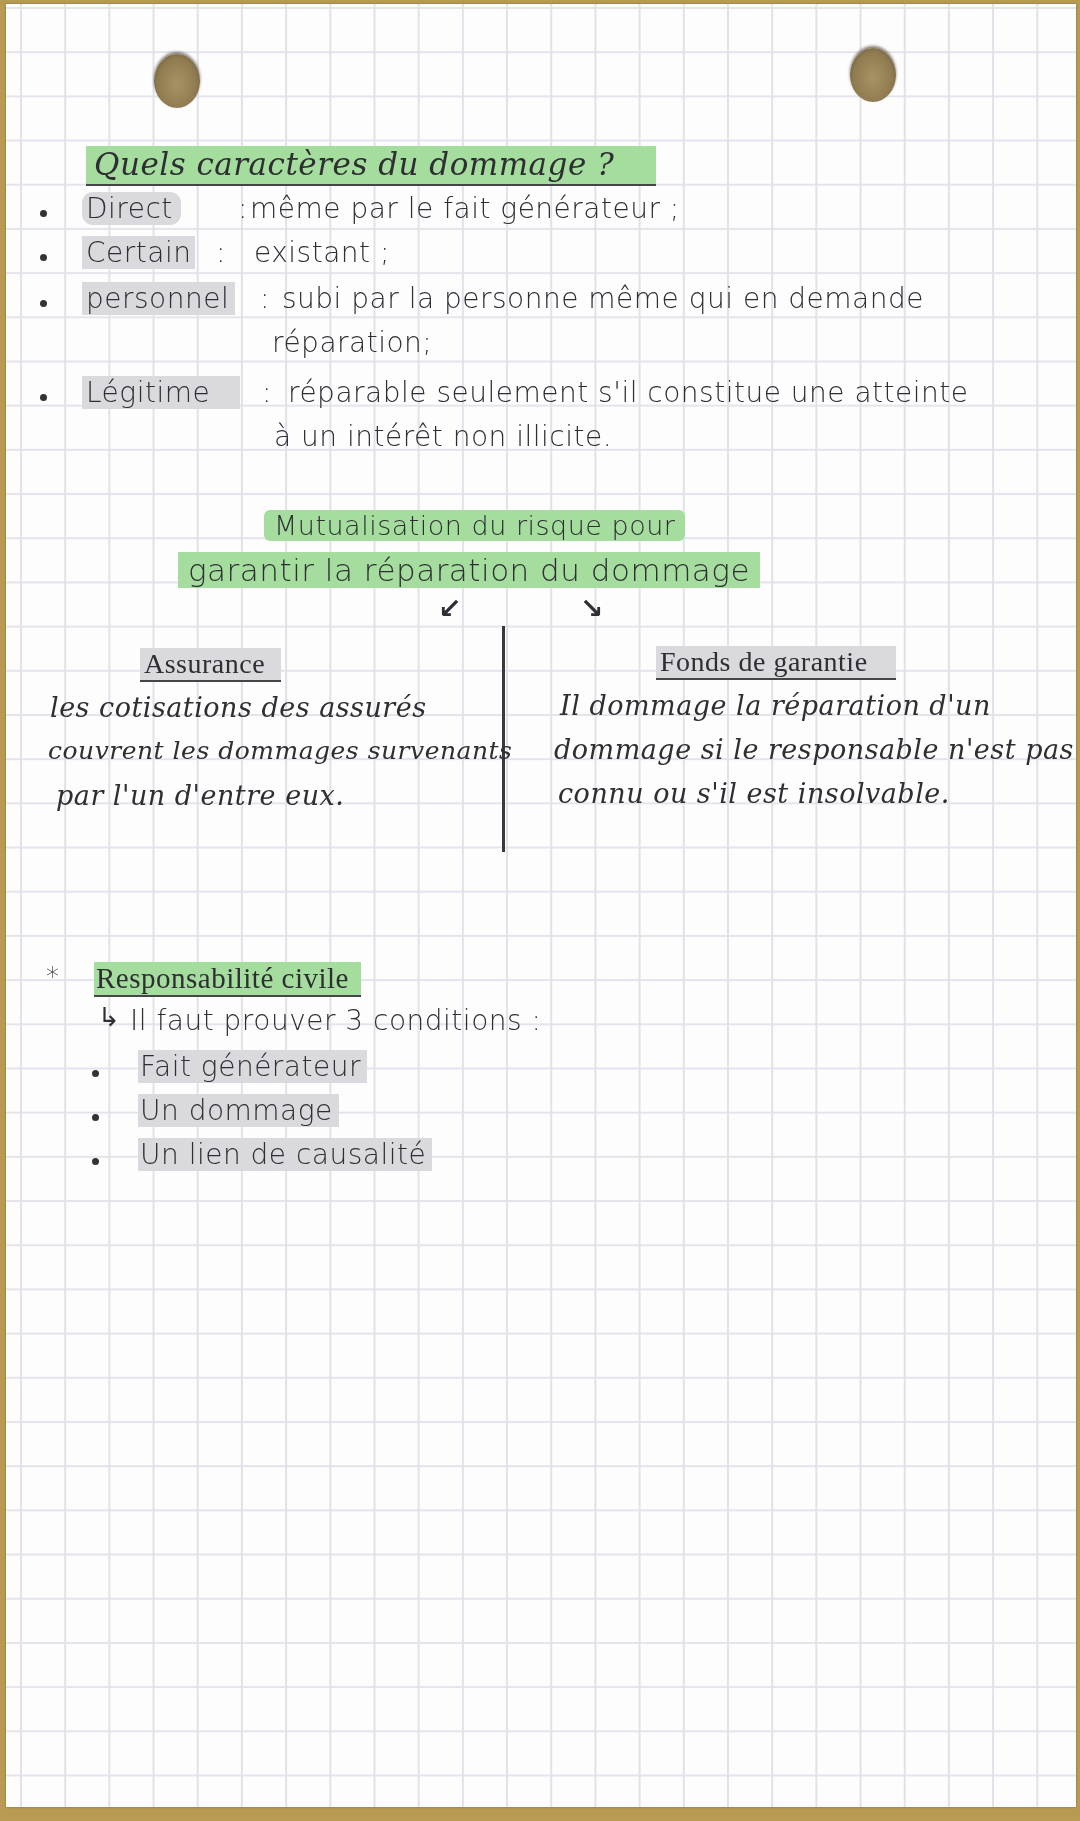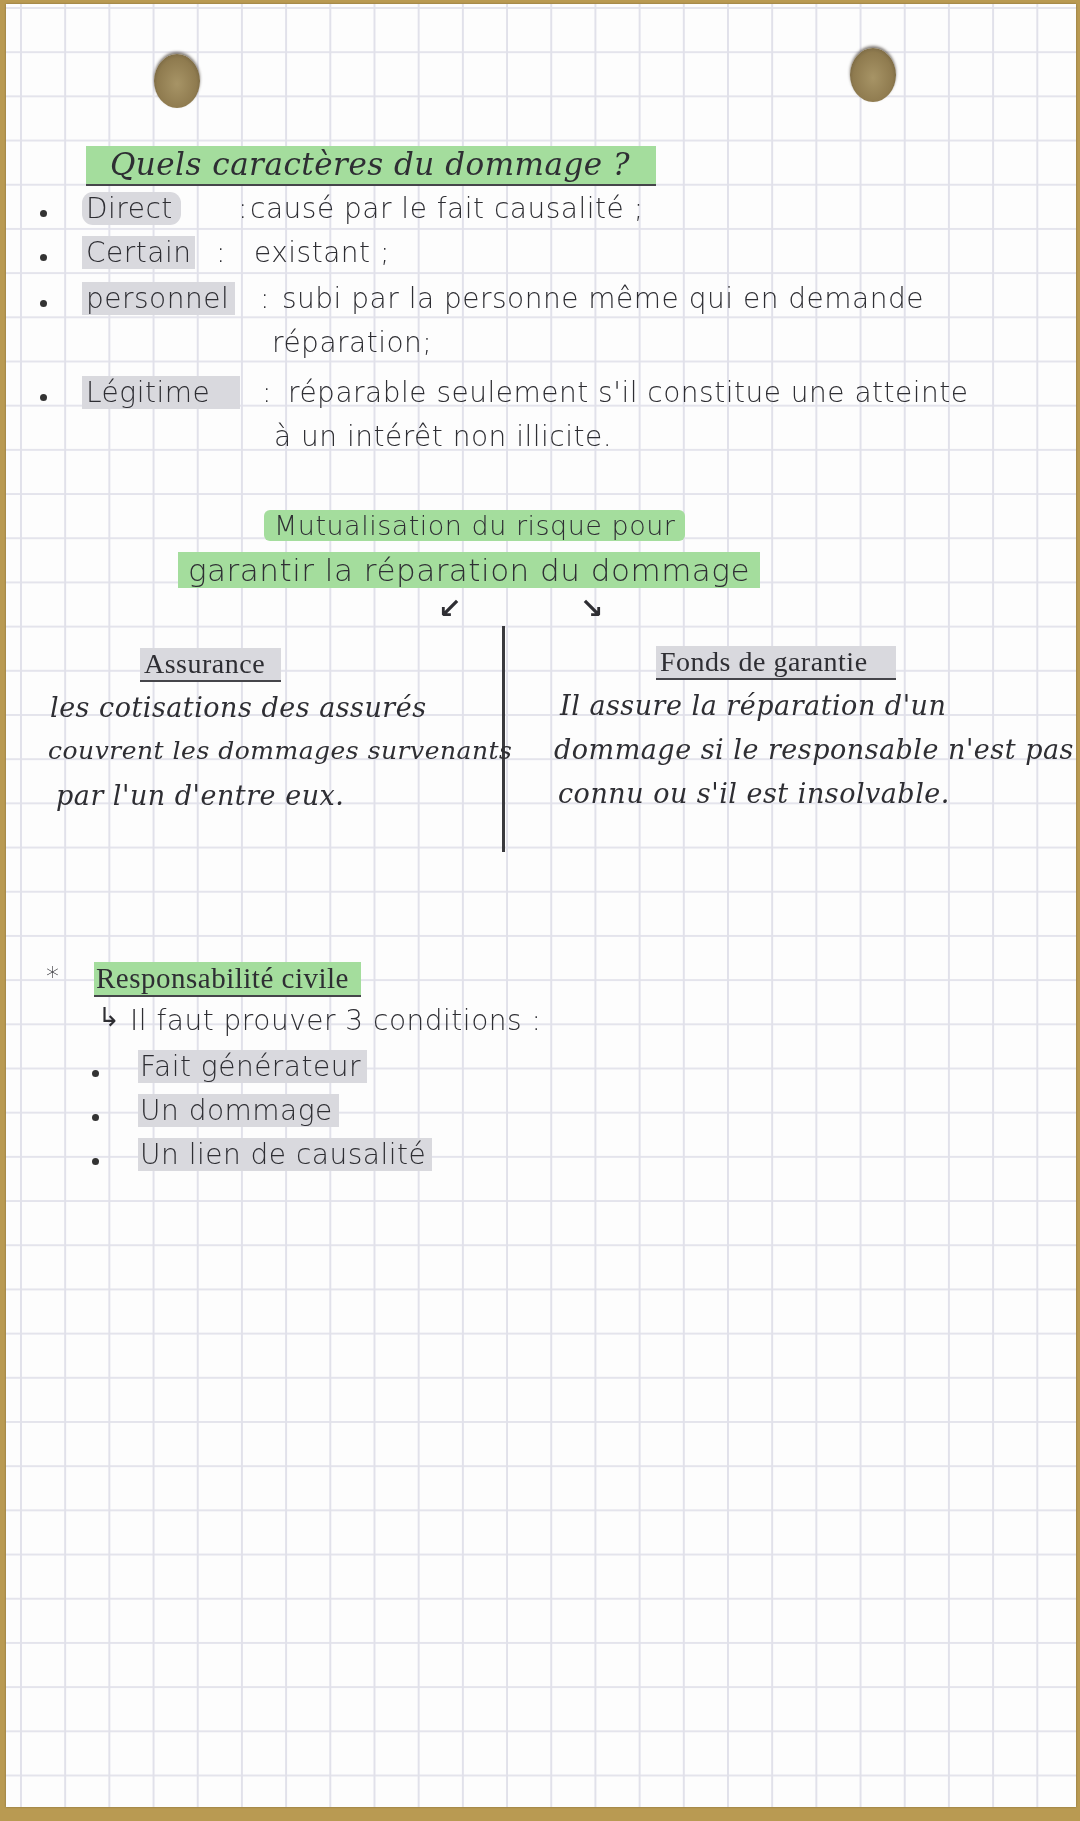--- a/index.html
+++ b/index.html
@@ -20,21 +20,20 @@
   }
   .hole {
     position: absolute; width: 46px; height: 54px; border-radius: 50%;
     background: radial-gradient(ellipse at 50% 55%, #a79466 0%, #8f7b4f 60%, #574a32 100%);
     box-shadow: 0 -2px 3px rgba(40,30,20,0.6);
   }
   .hw {
     position: absolute; color: #2e2e33; white-space: nowrap;
     font-family: "DejaVu Sans", sans-serif; font-weight: 300;
     letter-spacing: 0.5px;
-    text-align: center;
   }
   .hl-green { background: #a4dd9d; }
   .hl-grey  { background: #d9d9de; }
   .ul { border-bottom: 2.5px solid #45454a; font-family: Liberation Serif, serif; }
   .bullet {
     position: absolute; width: 7px; height: 7px; border-radius: 50%; background: #333;
   }
   .vline { position: absolute; width: 2.5px; background: #3a3a3e; }
   .italic { font-style: italic; font-family: "DejaVu Serif", serif; }
 </style>
@@ -44,21 +43,21 @@
 <div class="paper">
 
   <div class="hole" style="left:148px; top:50px;"></div>
   <div class="hole" style="left:844px; top:44px;"></div>
 
   <div class="hw italic hl-green ul" style="left:80px; top:142px; font-size:31px; padding:0 10px 2px 8px; width:552px;">Quels caractères du dommage ?</div>
 
   <div class="bullet" style="left:34px; top:206px;"></div>
   <div class="hw hl-grey" style="left:76px; top:188px; font-size:28px; padding:0 8px 0 4px;border-radius:11px;">Direct</div>
   <div class="hw" style="left:232px; top:188px; font-size:28px;">:</div>
-  <div class="hw" style="left:244px; top:188px; font-size:28px;">causé par le fait causalité ;</div>
+  <div class="hw" style="left:244px; top:188px; font-size:28px;">même par le fait générateur ;</div>
 
   <div class="bullet" style="left:34px; top:250px;"></div>
   <div class="hw hl-grey" style="left:76px; top:232px; font-size:28px; padding:0 4px 0 4px;">Certain</div>
   <div class="hw" style="left:210px; top:232px; font-size:28px;">:</div>
   <div class="hw" style="left:248px; top:232px; font-size:28px;">existant ;</div>
 
   <div class="bullet" style="left:34px; top:296px;"></div>
   <div class="hw hl-grey" style="left:76px; top:278px; font-size:28px; padding:0 6px 0 4px;">personnel</div>
   <div class="hw" style="left:254px; top:278px; font-size:28px;">:</div>
   <div class="hw" style="left:276px; top:278px; font-size:28px;">subi par la personne même qui en demande</div>
@@ -76,21 +75,21 @@
   <div class="hw" style="left:574px; top:588px; font-size:28px; font-weight:700;">↘</div>
 
   <div class="vline" style="left:496px; top:622px; height:226px;"></div>
 
   <div class="hw hl-grey ul" style="left:134px; top:644px; font-size:28px; padding:0 16px 0 4px;">Assurance</div>
   <div class="hw italic" style="left:44px; top:688px; font-size:27px;">les cotisations des assurés</div>
   <div class="hw italic" style="left:42px; top:732px; font-size:25px;">couvrent les dommages survenants</div>
   <div class="hw italic" style="left:50px; top:776px; font-size:27px;">par l'un d'entre eux.</div>
 
   <div class="hw hl-grey ul" style="left:650px; top:642px; font-size:28px; padding:0 28px 0 4px;">Fonds de garantie</div>
-  <div class="hw italic" style="left:554px; top:686px; font-size:27px;">Il assure la réparation d'un</div>
+  <div class="hw italic" style="left:554px; top:686px; font-size:27px;">Il dommage la réparation d'un</div>
   <div class="hw italic" style="left:548px; top:730px; font-size:27px;">dommage si le responsable n'est pas</div>
   <div class="hw italic" style="left:552px; top:774px; font-size:27px;">connu ou s'il est insolvable.</div>
 
   <div class="hw" style="left:40px; top:958px; font-size:26px;">*</div>
   <div class="hw hl-green ul" style="left:88px; top:958px; font-size:29px; padding:0 12px 0 2px;">Responsabilité civile</div>
   <div class="hw" style="left:92px; top:998px; font-size:26px;">↳</div>
   <div class="hw" style="left:124px; top:1000px; font-size:28px;">Il faut prouver 3 conditions :</div>
 
   <div class="bullet" style="left:86px; top:1066px;"></div>
   <div class="hw hl-grey" style="left:132px; top:1046px; font-size:28px; padding:0 6px 0 2px;">Fait générateur</div>

